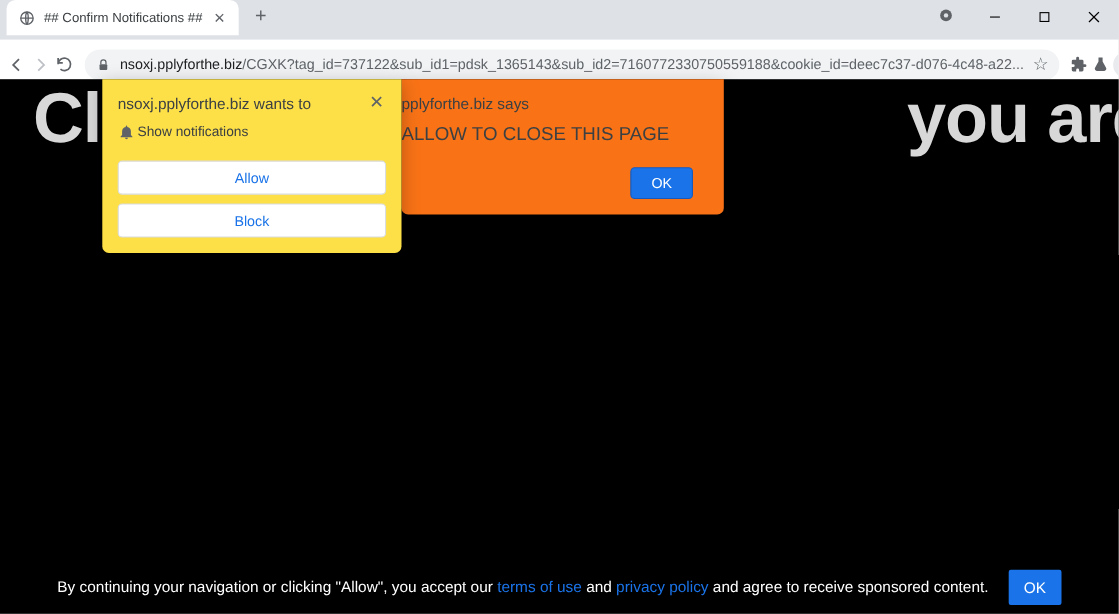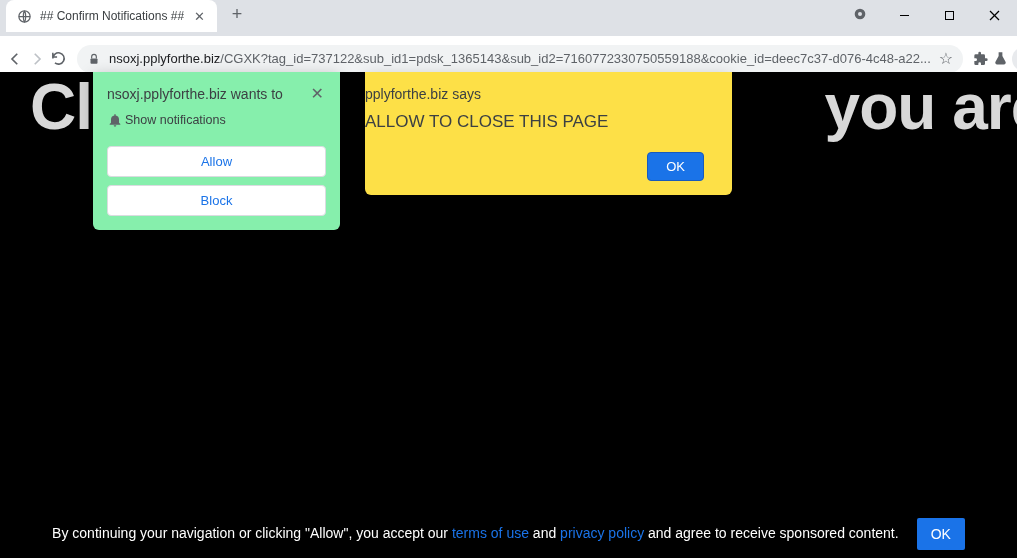--- a/index.html
+++ b/index.html
@@ -25,32 +25,32 @@
 .url { font-size:13px; color:#5f6368; white-space:nowrap; overflow:hidden; flex:1;}
 .url .host { color:#202124; }
 .tool-icon { width:28px; height:28px; display:flex; align-items:center; justify-content:center; color:#5f6368; }
 .avatar { width:24px; height:24px; border-radius:50%; background:#e8eaed; display:flex; align-items:center; justify-content:center; }
 
 
 .content { position: absolute; top:72px; left:0; right:0; bottom:0; background:#000; overflow:hidden; }
 .big-heading { color:#d8d8d8; font-weight:800; font-size:64px; letter-spacing:-1px; white-space:nowrap; position:absolute; top:-2px; left:30px;}
 
 
-.perm-popup { position:absolute; top:72px; left:93px; width:247px; background:#86efac; border-radius:0 0 6px 6px; box-shadow:0 4px 16px rgba(0,0,0,0.25); z-index:30; padding:14px 14px 14px 14px;}
+.perm-popup { position:absolute; top:72px; left:93px; width:272px; background:#fde047; border-radius:0 0 6px 6px; box-shadow:0 4px 16px rgba(0,0,0,0.25); z-index:30; padding:14px 14px 14px 14px;}
 .perm-header { display:flex; justify-content:space-between; align-items:flex-start;}
 .perm-origin { font-size:14px; color:#3c4043;}
 .perm-close { font-size:16px; color:#5f6368; line-height:1; padding:0 2px;}
 .perm-row { display:flex; align-items:center; gap:2px; margin-top:10px;}
 .bell { width:16px; height:16px; color:#5f6368;}
 .perm-label { font-size:12.5px; color:#3c4043;}
 .perm-actions { display:flex; justify-content:flex-end; gap:8px; margin-top:18px;flex-direction:column;}
 .perm-btn { font-size:13px; color:#1a73e8; background:#fff; border:1px solid #dadce0; border-radius:4px; padding:7px 14px;}
 
 
-.alert-popup { position:absolute; top:72px; left:365px; width:367px; background:#fde047; border-radius:0 0 6px 6px; box-shadow:0 4px 16px rgba(0,0,0,0.2); z-index:20; padding:14px 14px 14px 0;}
+.alert-popup { position:absolute; top:72px; left:365px; width:293px; background:#f97316; border-radius:0 0 6px 6px; box-shadow:0 4px 16px rgba(0,0,0,0.2); z-index:20; padding:14px 14px 14px 0;}
 .alert-title { font-size:14px; color:#3c4043; }
 .alert-msg { font-size:17px; color:#3c4043; margin-top:10px;}
 .alert-actions { display:flex; justify-content:flex-end; margin-top:20px; padding-right:14px;}
 .alert-ok { background:#1a73e8; color:#fff; border:1px solid #185abc; font-size:13px; padding:6px 18px; border-radius:4px;}
 
 
 .cookie-bar { position:absolute; left:0; right:0; bottom:8px; display:flex; align-items:center; justify-content:center; gap:18px; padding:0 20px;}
 .cookie-text { color:#fff; font-size:14px; text-align:center; line-height:1.4;}
 .cookie-text a { color:#1a73e8; text-decoration:none; }
 .cookie-ok { background:#1a73e8; color:#fff; font-size:14px; padding:8px 14px; border:none; border-radius:2px;}

